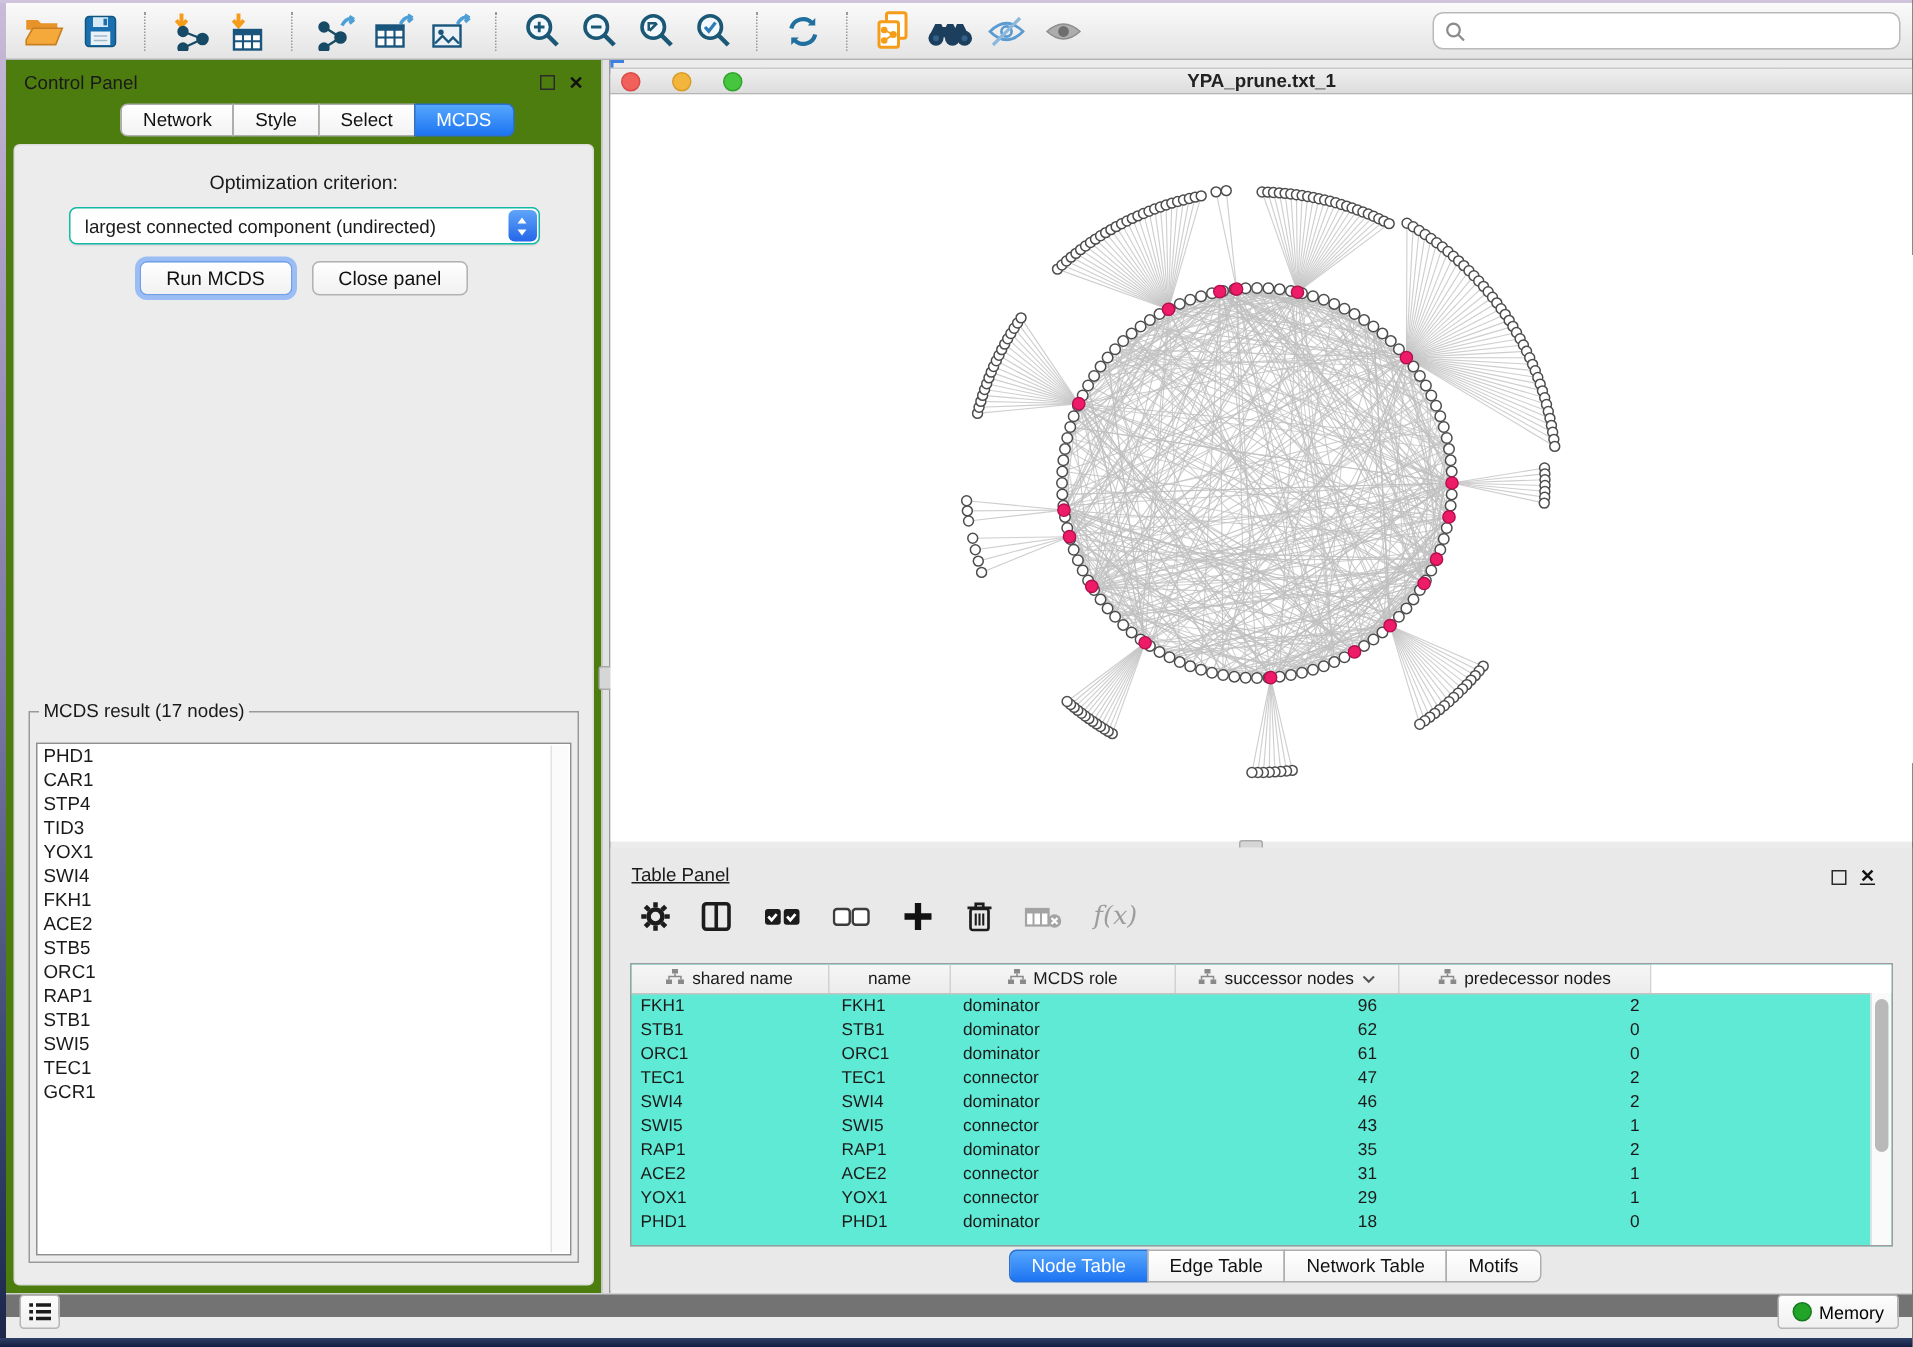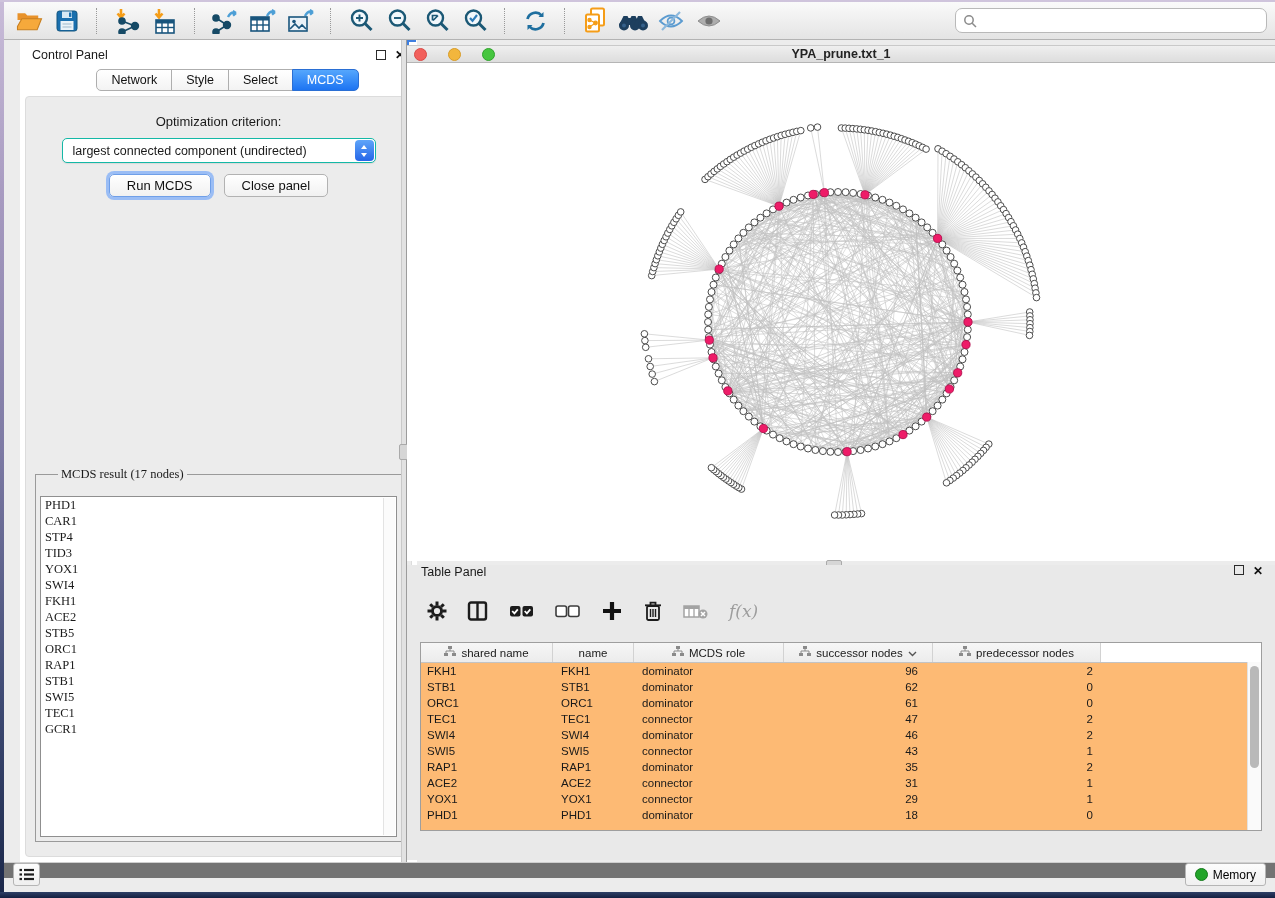--- a/index.html
+++ b/index.html
@@ -15,21 +15,21 @@
   .toolbar{position:absolute;left:0;top:2px;width:100%;height:38px;box-sizing:border-box;
            background:linear-gradient(#fafafa,#e4e4e4);border-bottom:1px solid #b3b3b3;
            display:flex;align-items:center;padding-left:10px;}
   .tool-btn{width:38px;height:32px;border:none;background:transparent;display:flex;
             align-items:center;justify-content:center;padding:0;}
   .tb-sep{width:1px;height:26px;border-left:1px dotted #999;margin:0 10px;}
   .search-box{margin-left:auto;margin-right:8px;width:296px;height:23px;background:#fff;
               border:1px solid #b9b9b9;border-radius:7px;display:flex;align-items:center;padding:0 7px;gap:5px;}
   .search-box input{border:none;outline:none;flex:1;font:12px "Liberation Sans",sans-serif;background:transparent;}
   
-  .control-panel{position:absolute;left:20px;top:40px;width:397px;height:822px;background:#ffffff;}
+  .control-panel{position:absolute;left:4px;top:40px;width:397px;height:822px;background:#4d7c0f;}
   .cp-header{height:29px;display:flex;align-items:center;padding:0 12px;font-size:12.5px;}
   .panel-title{flex:1;}
   .float-btn{width:10px;height:10px;border:1.5px solid #2b2b2b;background:transparent;padding:0;margin-right:9px;}
   .close-btn{border:none;background:none;font-size:12px;font-weight:bold;color:#111;padding:0;line-height:1;}
   .seg-tabs{display:flex;justify-content:center;}
   .seg{padding:3px 14px;font-size:12.5px;background:linear-gradient(#fff,#f3f3f3);
        border:1px solid #aeaeae;margin-left:-1px;color:#111;}
   .seg:first-child{border-radius:5px 0 0 5px;margin-left:18px;}
   .seg:last-child{border-radius:0 5px 5px 0;}
   .seg.active{background:linear-gradient(#55a7fd,#1d74f2);color:#fff;border-color:#2a6fd4;}
@@ -39,21 +39,21 @@
   .dropdown{width:312px;height:23px;margin:9px auto 0;background:#fff;border:1px solid #14b8a6;
             border-radius:5px;display:flex;align-items:center;box-shadow:0 1px 1px rgba(0,0,0,.08);}
   .dd-text{flex:1;font-size:12.5px;padding-left:10px;white-space:nowrap;}
   .dd-stepper{width:19px;height:21px;margin:1px;border-radius:4px;
               background:linear-gradient(#5fa5f9,#2566e8);display:flex;align-items:center;justify-content:center;}
   .btn-row{display:flex;justify-content:center;gap:13px;margin-top:11px;}
   .mac-btn{height:23px;padding:0 17px;font:13px "Liberation Sans",sans-serif;color:#111;
            background:linear-gradient(#ffffff,#f1f1f1);border:1px solid #b2b2b2;border-radius:5px;}
   .mac-btn.focused{box-shadow:0 0 0 3px rgba(88,152,254,.55);border-color:#6f9fe8;}
   .mcds-box{position:absolute;left:9px;right:9px;top:370px;bottom:14px;border:1px solid #9a9a9a;
-            margin:0;padding:0 3px 3px 19px;font-family:Liberation Serif, serif;}
+            margin:0;padding:0 3px 3px 3px;}
   .mcds-box legend{font-size:12.5px;padding:0 3px;margin-left:3px;}
   .mcds-list{position:absolute;left:4px;right:4px;top:14px;bottom:4px;background:#fff;
              border:1px solid #8f8f8f;overflow:hidden;}
   .mcds-item{font-size:12.5px;line-height:16px;padding-left:4px;}
   .mcds-scroll{position:absolute;right:1px;top:1px;bottom:1px;width:11px;background:#fbfbfb;border-left:1px solid #e3e3e3;}
   
   .v-split{position:absolute;left:401px;top:40px;width:6px;height:822px;background:#e2e2e2;
            border-left:1px solid #c9c9c9;border-right:1px solid #9c9c9c;box-sizing:border-box;}
   .v-grip{position:absolute;left:-3px;top:404px;width:10px;height:14px;background:#d6d6d6;
           border:1px solid #aaa;border-radius:2px;}
@@ -67,25 +67,25 @@
                 background:linear-gradient(#efefef,#dddddd);border-top:1px solid #c9c9c9;
                 border-bottom:1px solid #b5b5b5;display:flex;align-items:center;padding-left:7px;gap:21px;}
   .tl-dot{width:13px;height:13px;border-radius:50%;padding:0;border-width:1px;border-style:solid;}
   .tl-red{background:#f2605c;border-color:#d94a46;}
   .tl-yellow{background:#f2b63d;border-color:#d89c27;}
   .tl-green{background:#46c63f;border-color:#2fa42c;}
   .net-title{position:absolute;left:0;right:0;text-align:center;font-size:12.5px;font-weight:bold;color:#222;}
   .net-canvas{position:absolute;left:0;top:23px;width:868px;height:498px;background:#fff;}
   
   .table-panel{position:absolute;left:407px;top:565px;width:868px;height:295px;background:#e9e9e9;}
-  .tp-header{height:25px;display:flex;align-items:flex-start;padding:0 12px 0 14px;font-size:12.5px;}
+  .tp-header{height:25px;display:flex;align-items:flex-end;padding:0 25px 0 14px;font-size:12.5px;text-decoration:underline;}
   .tp-toolbar{height:42px;display:flex;align-items:center;gap:20px;padding-left:20px;}
   .tp-tool{border:none;background:none;padding:0;display:flex;}
   .fx{font-family:"DejaVu Serif",serif;font-style:italic;color:#9d9d9d;font-size:17px;}
-  .tp-table{position:absolute;left:13px;right:13px;top:77px;bottom:29px;background:#fdba74;
+  .tp-table{position:absolute;left:13px;right:13px;top:77px;bottom:29px;background:#5eead4;
             border:1px solid #9e9e9e;box-sizing:border-box;overflow:hidden;}
   .thead{display:grid;grid-template-columns:132px 81px 150px 149px 168px 1fr;height:19px;
          background:linear-gradient(#f6f6f6,#ececec);border-bottom:1px solid #c3c3c3;}
   .th{display:flex;align-items:center;justify-content:center;gap:5px;font-size:11.5px;
       border-right:1px solid #d2d2d2;overflow:hidden;white-space:nowrap;}
   .th.filler{border-right:none;background:#fff;}
   .trow{display:grid;grid-template-columns:132px 81px 150px 149px 168px 1fr;height:16px;}
   .td{font-size:11.5px;line-height:16px;white-space:nowrap;overflow:hidden;}
   .td.c0{padding-left:6px;} .td.c1{padding-left:8px;} .td.c2{padding-left:8px;}
   .td.c3{text-align:right;padding-right:15px;} .td.c4{text-align:right;padding-right:8px;}
@@ -1453,20 +1453,26 @@
             <div class="td c2">dominator</div>
             <div class="td c3">18</div>
             <div class="td c4">0</div>
             <div class="td"></div>
           </div>
         </div>
       <div class="tbl-scroll">
         <div class="tbl-thumb"></div>
       </div>
     </div>
+    <div class="seg-tabs tp-tabs">
+        <button class="seg active">Node Table</button>
+        <button class="seg">Edge Table</button>
+        <button class="seg">Network Table</button>
+        <button class="seg">Motifs</button>
+      </div>
   </div>
 
   <div class="status-bar">
     <button class="list-btn">
       <svg width="15" height="13" viewBox="0 0 15 13">
         <g stroke="#1c1c1c" stroke-width="2.2">
           <line x1="0.5" y1="2" x2="3" y2="2"></line>
             <line x1="5" y1="2" x2="15" y2="2"></line>
           <line x1="0.5" y1="6.5" x2="3" y2="6.5"></line>
             <line x1="5" y1="6.5" x2="15" y2="6.5"></line>

